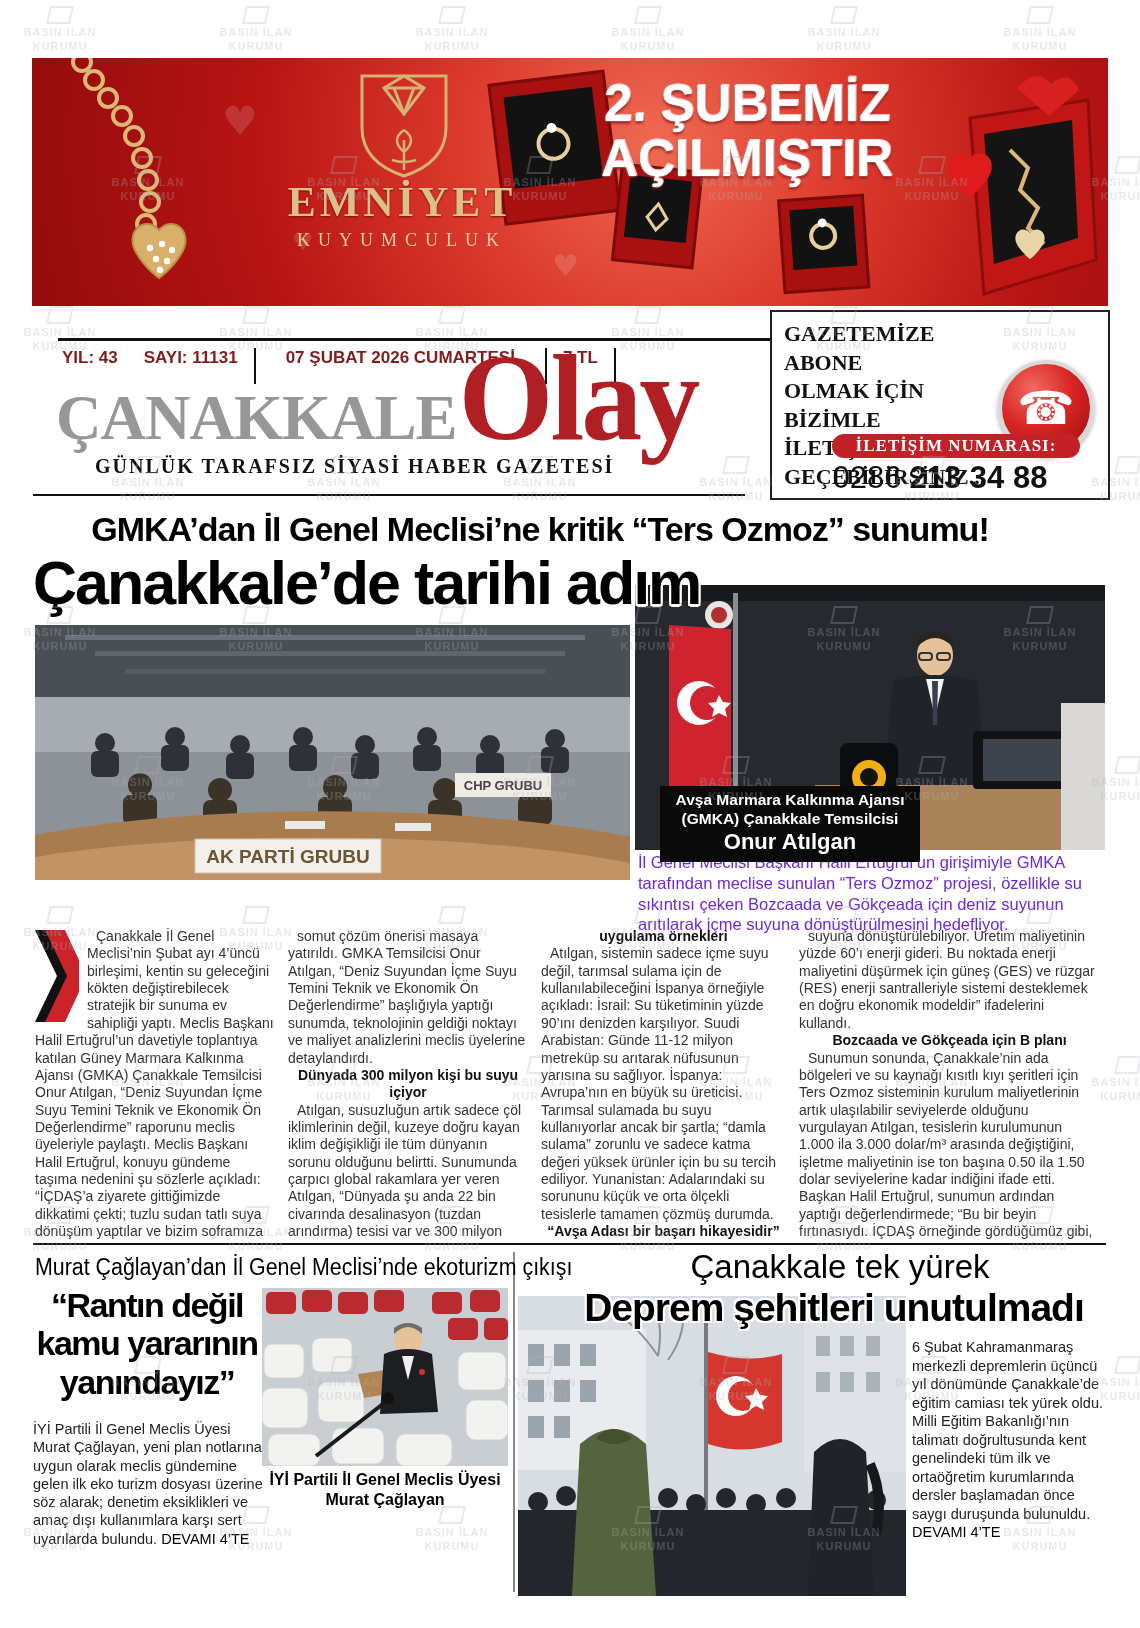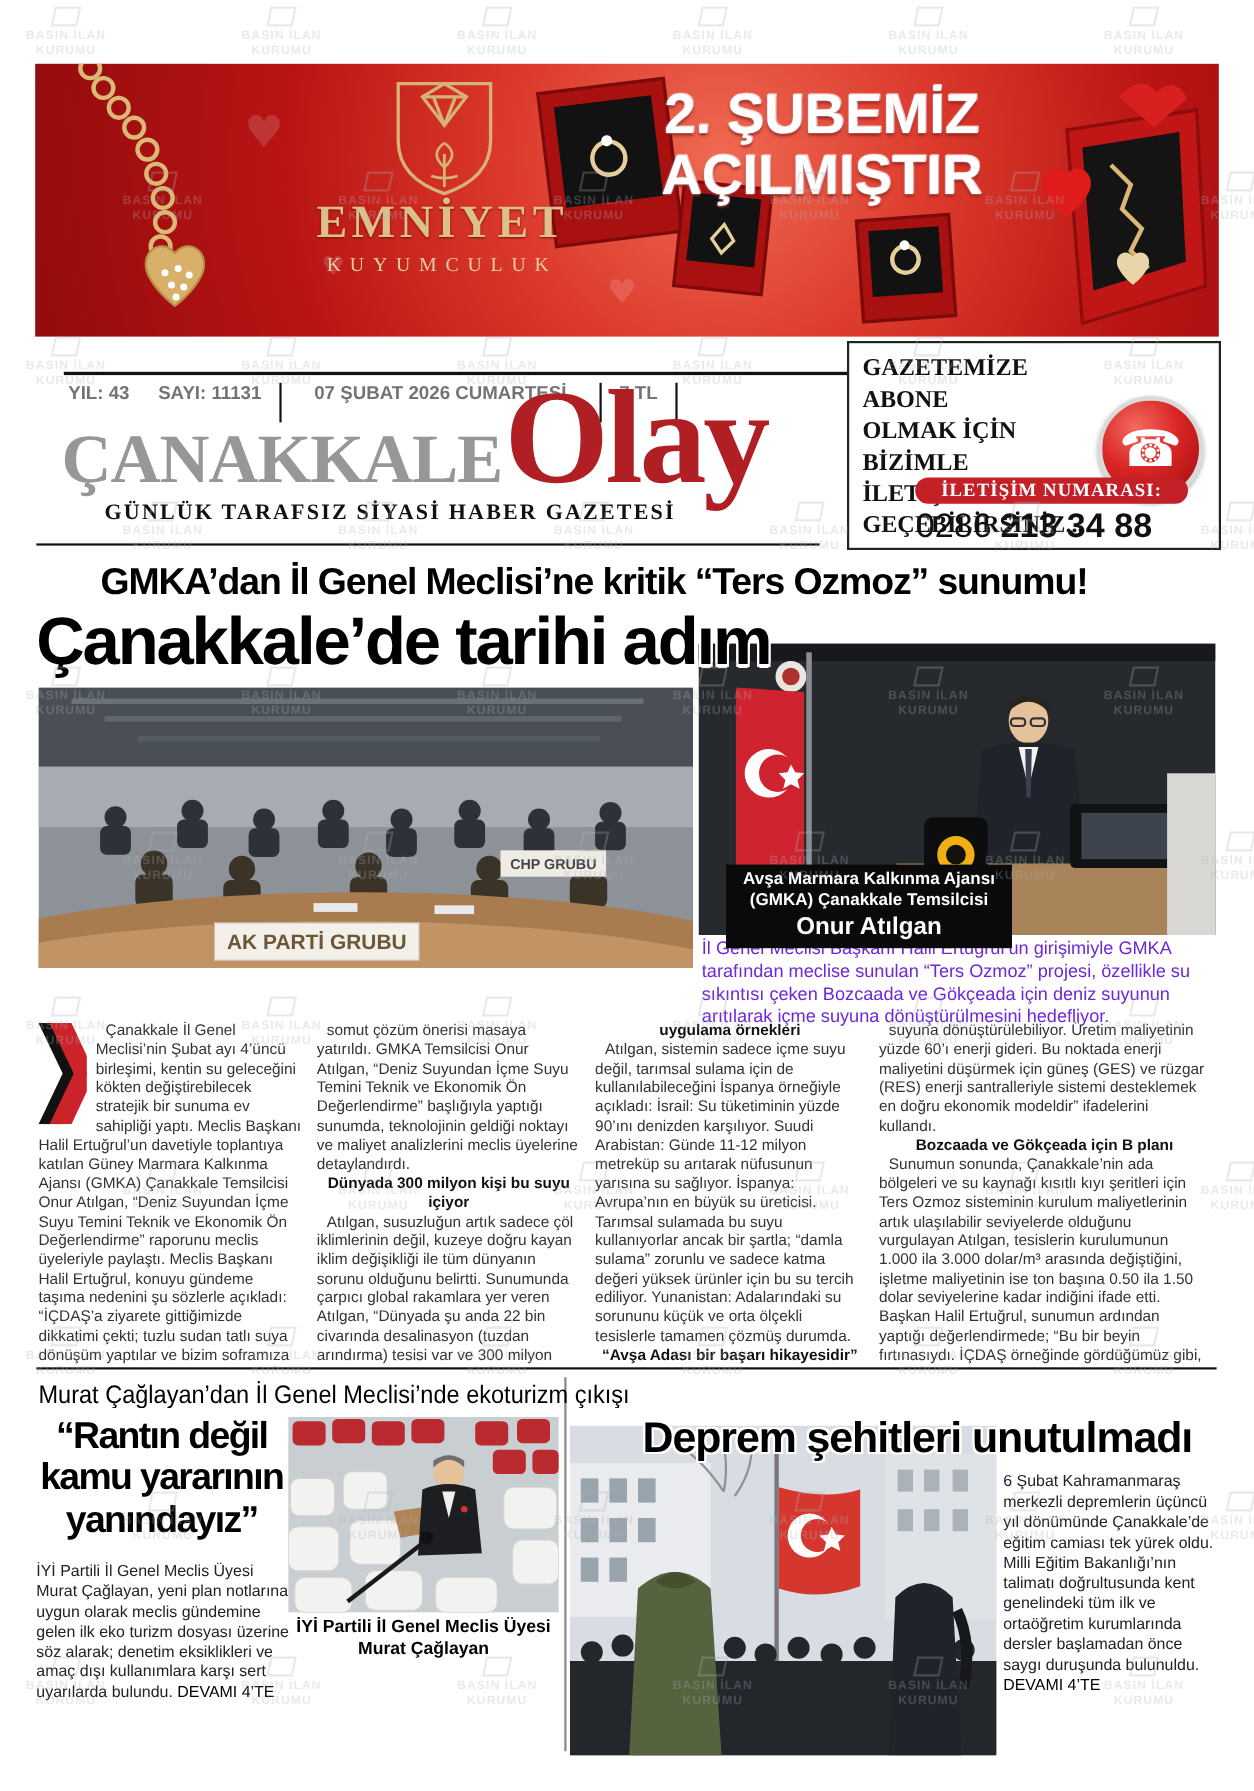--- a/index.html
+++ b/index.html
@@ -20,21 +20,21 @@
   .banner-headline{position:absolute;left:560px;top:18px;width:310px;text-align:center;color:#fff;
                    font-size:51px;font-weight:800;line-height:1.08;letter-spacing:0;
                    text-shadow:0 0 2px #ffd9d9,0 2px 3px #7c0d0d,1px -1px 0 #fbe3e3;}
   .banner-address{position:absolute;left:545px;top:152px;width:340px;text-align:center;color:#fff;
                   font-family:"Liberation Serif",serif;font-weight:bold;font-size:20px;line-height:1.55;
                   text-shadow:0 1px 2px #6d0808;}
   .banner-heart{position:absolute;color:#ffffff;opacity:.14;font-family:"DejaVu Sans",sans-serif;}
   
   .mast-rule-top{position:absolute;left:58px;top:338px;width:732px;height:3px;background:#111;z-index:2;}
   .mast-info{position:absolute;left:62px;top:348px;width:740px;display:flex;align-items:flex-start;
-             font-weight:bold;font-size:17px;color:#737373;z-index:2;}
+             font-weight:bold;font-size:17px;color:#7f1d1d;z-index:2;}
   .mast-info .vbar{width:2px;height:36px;background:#111;margin:0 16px;}
   .mast-info .sp{margin-right:26px;}
   .mast-name{position:absolute;left:56px;top:328px;display:flex;align-items:baseline;z-index:2;height:150px;}
   .name-gray{font-family:"Liberation Serif",serif;font-weight:bold;font-size:63px;letter-spacing:-1px;color:#97979a;}
   .name-red{font-family:"Liberation Serif",serif;font-weight:bold;font-size:122px;letter-spacing:-3px;color:#b01f24;margin-left:2px;}
   .mast-tagline{position:absolute;left:95px;top:455px;width:640px;font-family:"Liberation Serif",serif;
                 font-weight:bold;font-size:20px;letter-spacing:2px;color:#111;z-index:2;}
   .mast-rule-bottom{position:absolute;left:33px;top:494px;width:712px;height:2px;background:#111;z-index:2;}
   
   .sub-box{position:absolute;left:770px;top:310px;width:336px;height:186px;border:2px solid #222;background:#fff;z-index:2;}
@@ -360,20 +360,21 @@
       <polygon points="140,68 152,68 146,92" fill="#efefed"></polygon>
       <line x1="54" y1="168" x2="126" y2="112" stroke="#1a1a1a" stroke-width="4"></line>
       <circle cx="126" cy="110" r="6" fill="#111"></circle>
     </svg>
   </div>
   <div class="al-caption">
     <div>İYİ Partili İl Genel Meclis Üyesi</div>
     <div>Murat Çağlayan</div>
   </div>
 
+  <div class="ar-kicker">Çanakkale tek yürek</div>
   <div class="ar-headline">Deprem şehitleri unutulmadı</div>
   <div class="ar-photo">
     <svg width="388" height="300" viewBox="0 0 388 300">
       <rect width="388" height="300" fill="#d7dde2"></rect>
       <rect x="0" y="34" width="128" height="140" fill="#e9ebee"></rect>
       <g fill="#9aa4ad">
         <rect x="10" y="48" width="16" height="22"></rect>
           <rect x="36" y="48" width="16" height="22"></rect>
           <rect x="62" y="48" width="16" height="22"></rect>
         <rect x="10" y="84" width="16" height="22"></rect>

